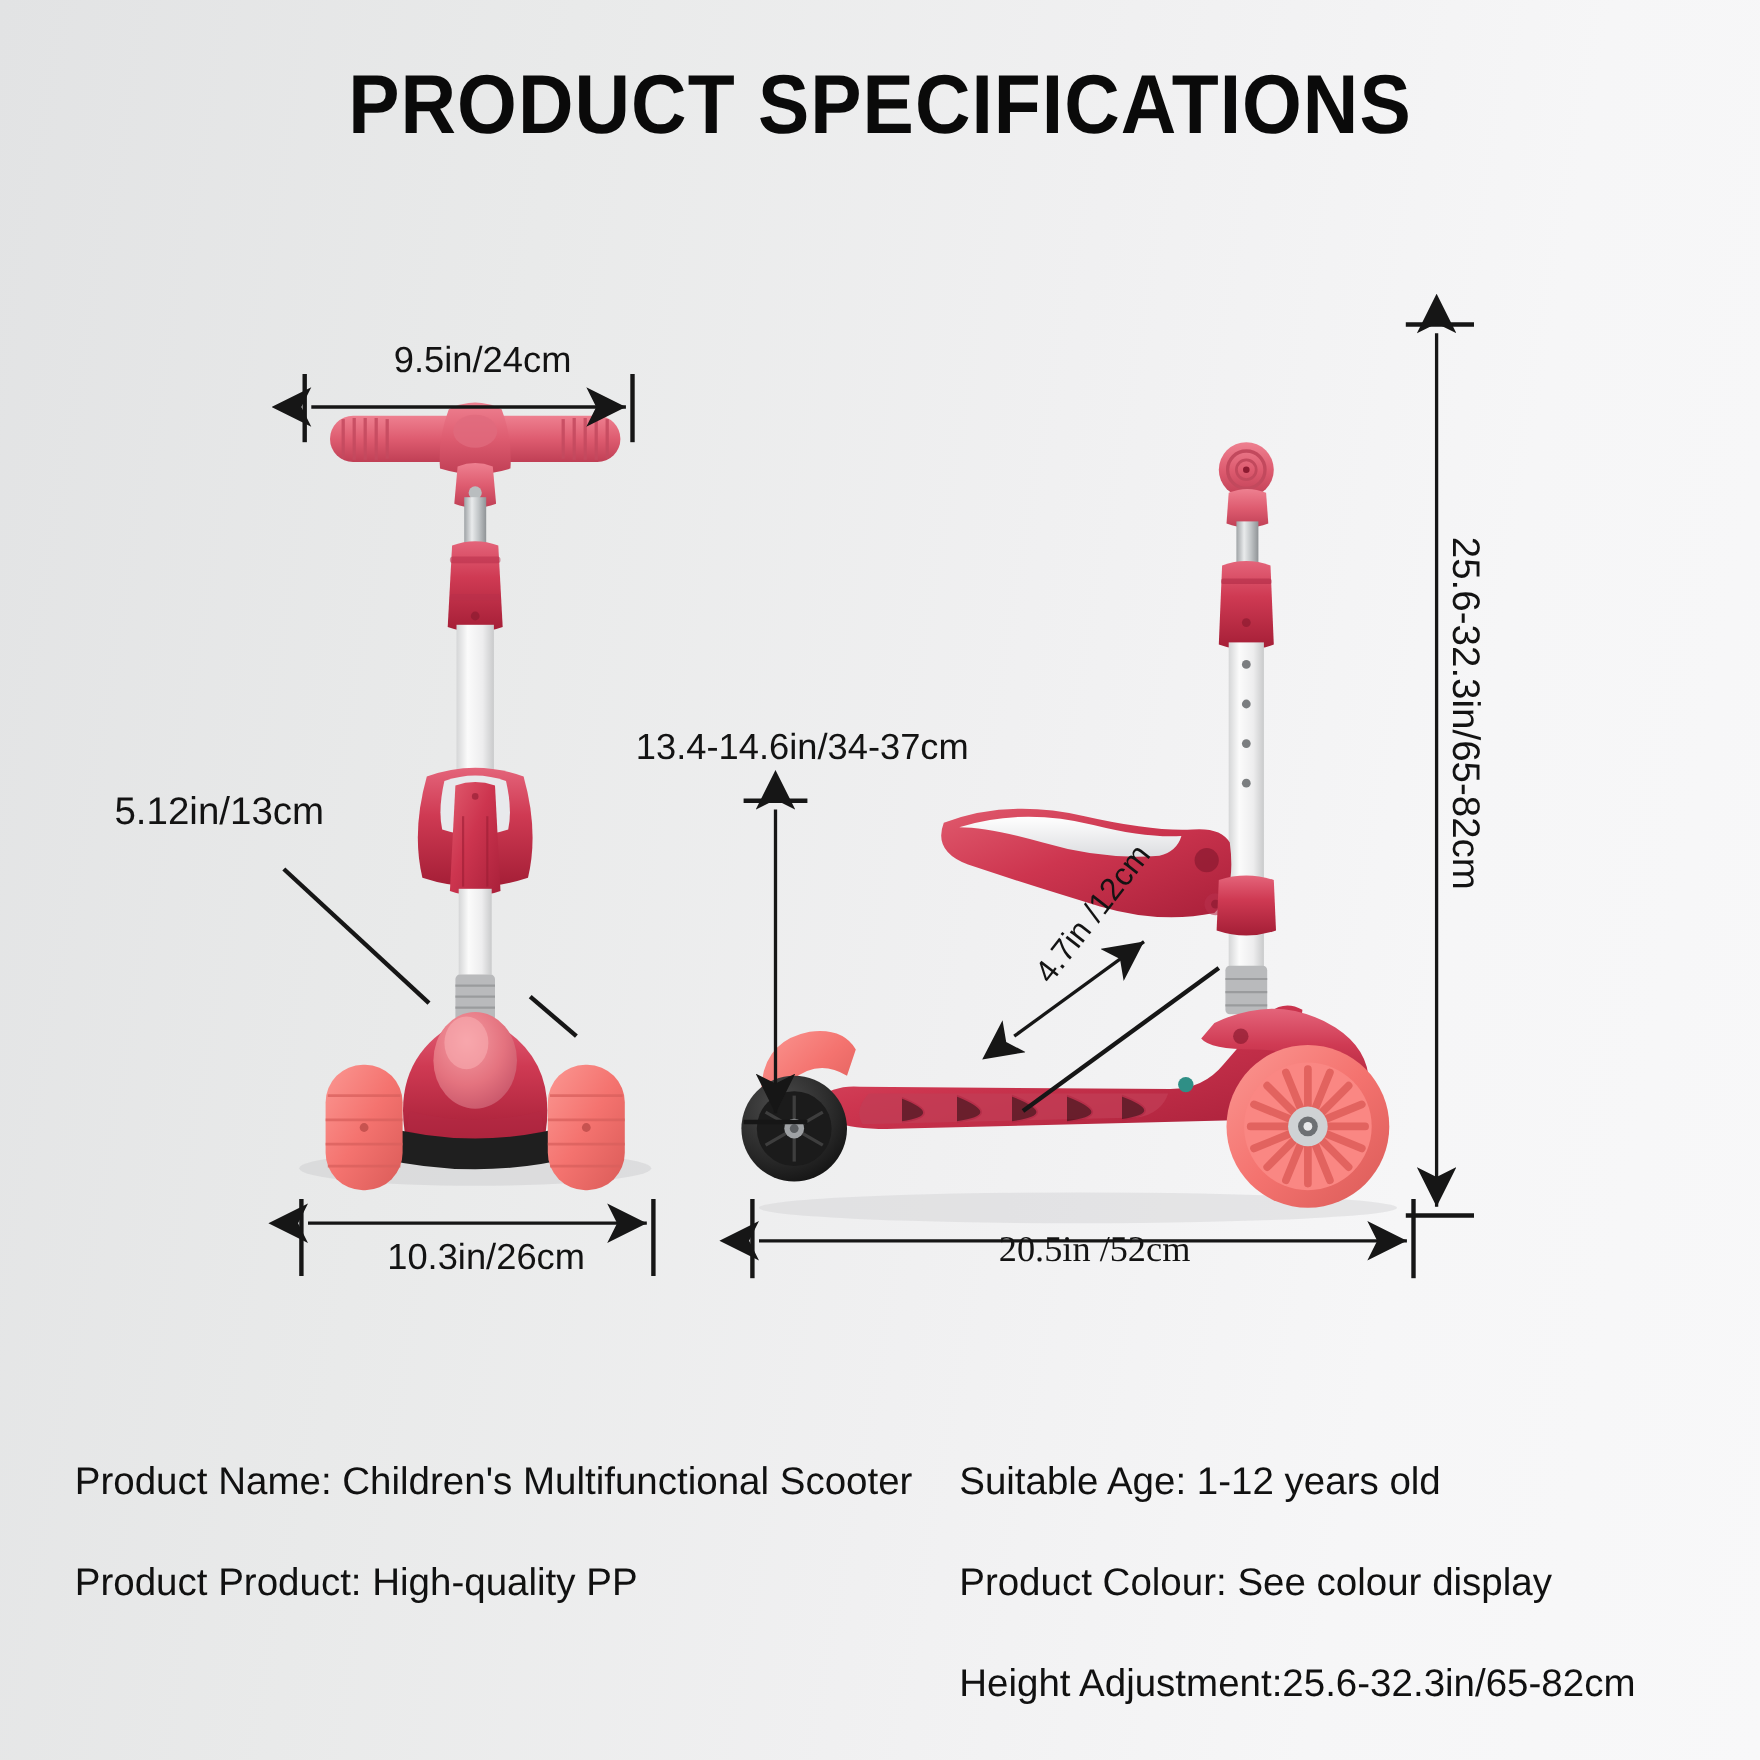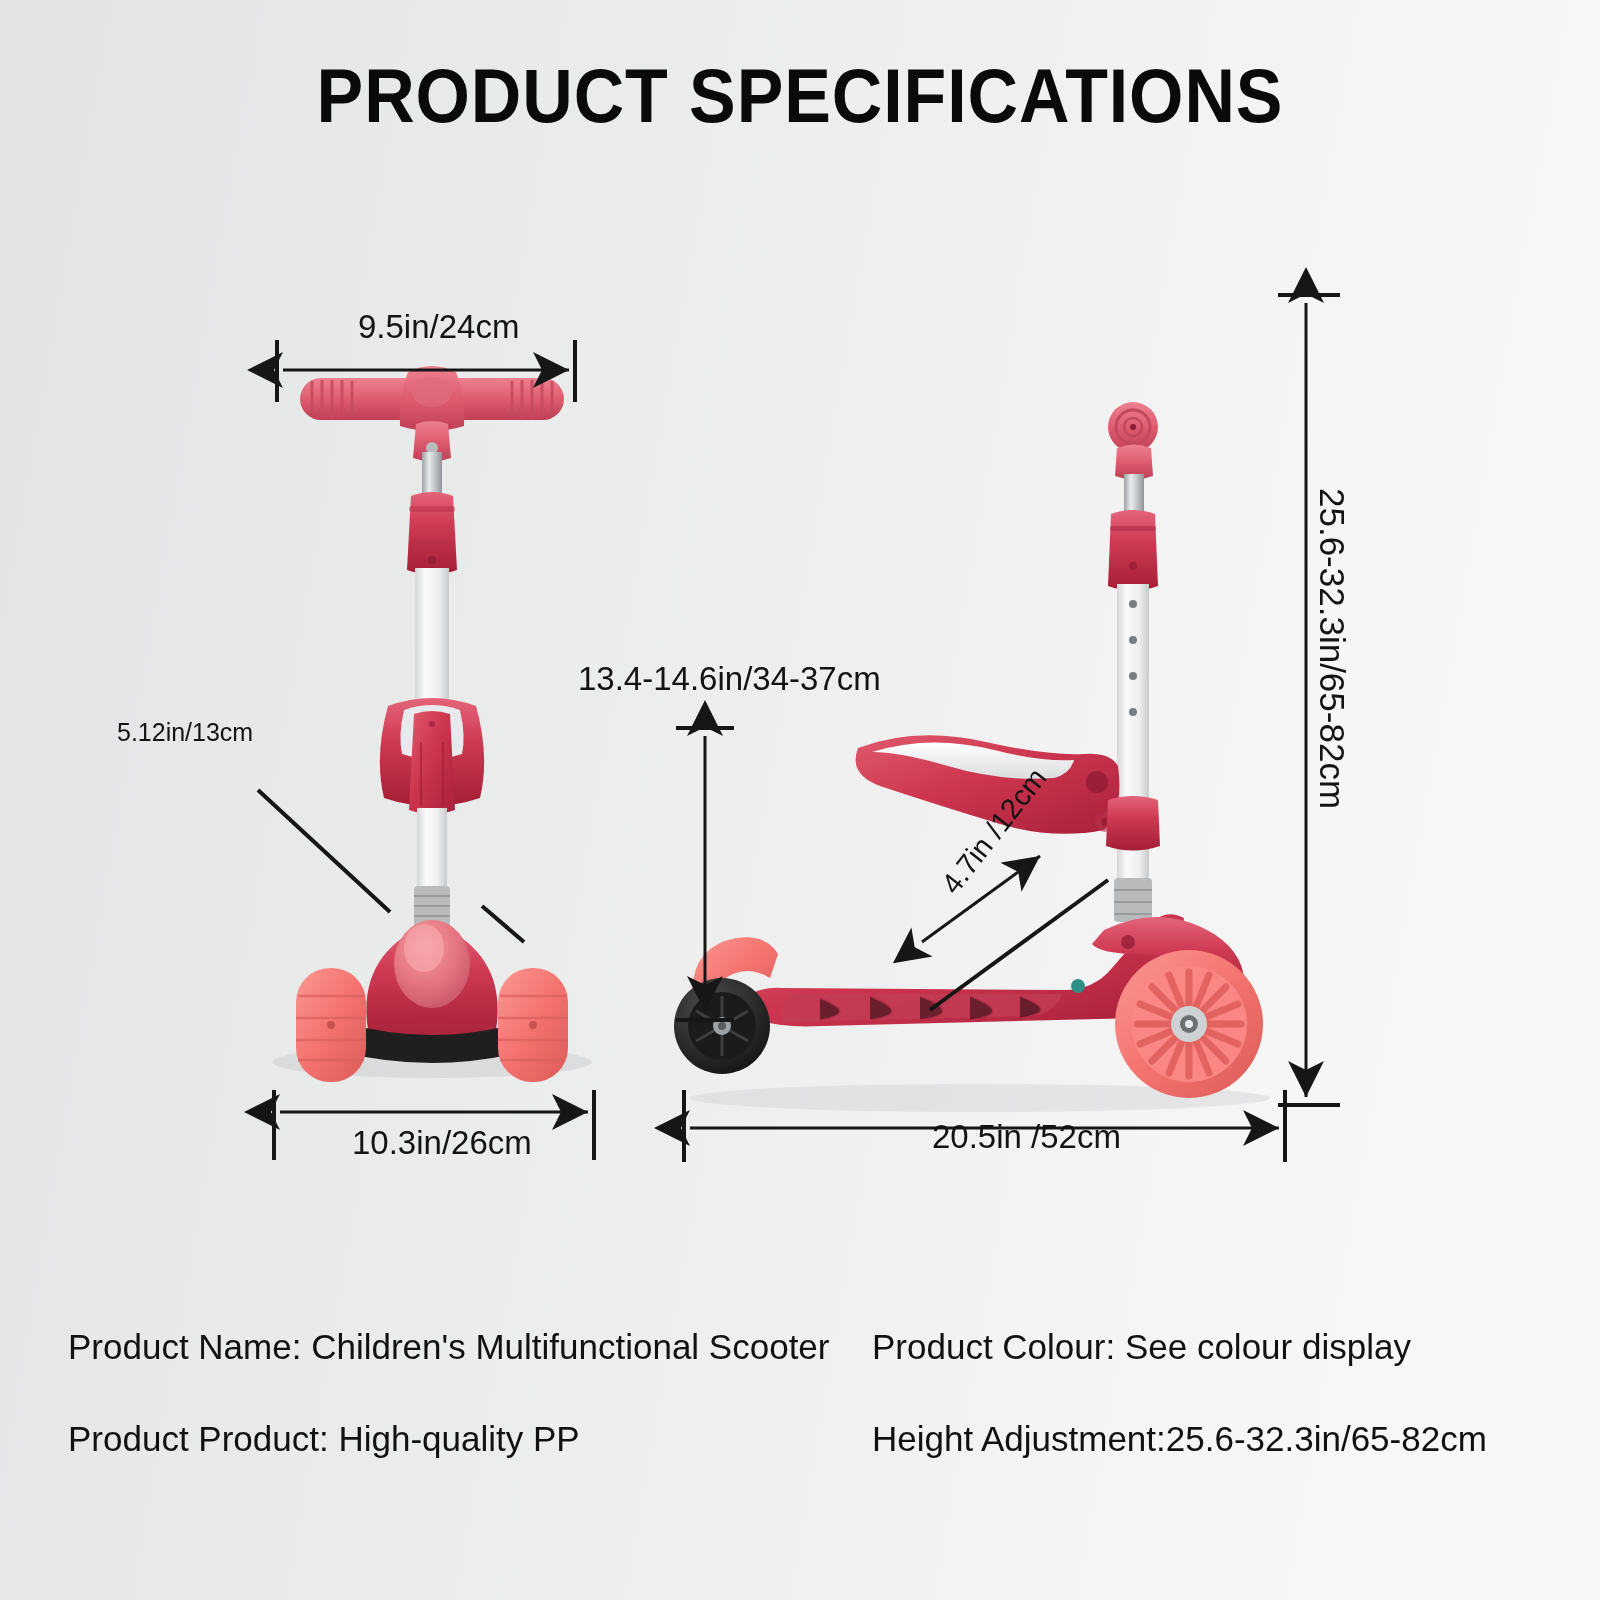--- a/index.html
+++ b/index.html
@@ -32,23 +32,23 @@
   
   .dim{
     position:absolute;
     font-family:"Liberation Sans",sans-serif;
     font-size:33px;
     color:#131313;
     white-space:nowrap;
   }
   .dim-top-front{left:358px;top:308px;}
   .dim-bottom-front{left:352px;top:1112px;margin-top:12px;}
-  .dim-left-front{left:117px;top:718px;font-size:25px;}
+  .dim-left-front{left:104px;top:718px;font-size:35px;}
   .dim-mid-side{left:578px;top:660px;}
-  .dim-bottom-side{left:932px;top:1118px;}
+  .dim-bottom-side{left:908px;top:1118px;font-family:Liberation Serif, serif;}
   .dim-diag{
     left:935px;top:880px;
     transform:rotate(-52deg);
     transform-origin:0 0;
     font-size:29px;
   }
   .dim-vert-right{
     left:1352px;top:488px;
     transform:rotate(90deg);
     transform-origin:0 0;
@@ -376,18 +376,19 @@
     <div class="dim dim-diag">4.7in /12cm</div>
     <div class="dim dim-vert-right">25.6-32.3in/65-82cm</div>
   </div>
 
   <div class="specs">
     <div class="spec-col left">
       <div class="spec-line">Product Name: Children's Multifunctional Scooter</div>
       <div class="spec-line">Product Product: High-quality PP</div>
     </div>
     <div class="spec-col right">
+      <div class="spec-line">Suitable Age: 1-12 years old</div>
       <div class="spec-line">Product Colour: See colour display</div>
       <div class="spec-line">Height Adjustment:25.6-32.3in/65-82cm</div>
     </div>
   </div>
 
 </div>
 
 </body></html>

